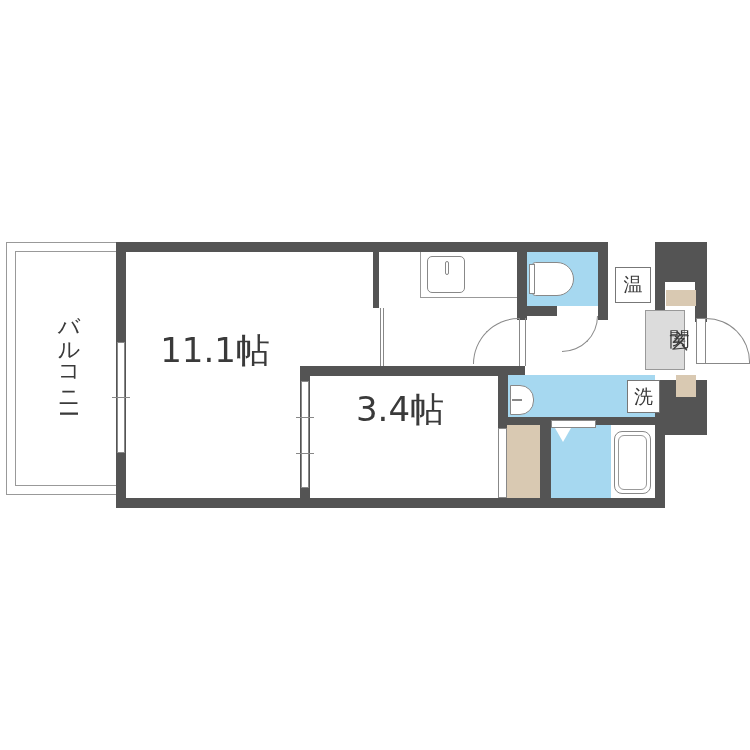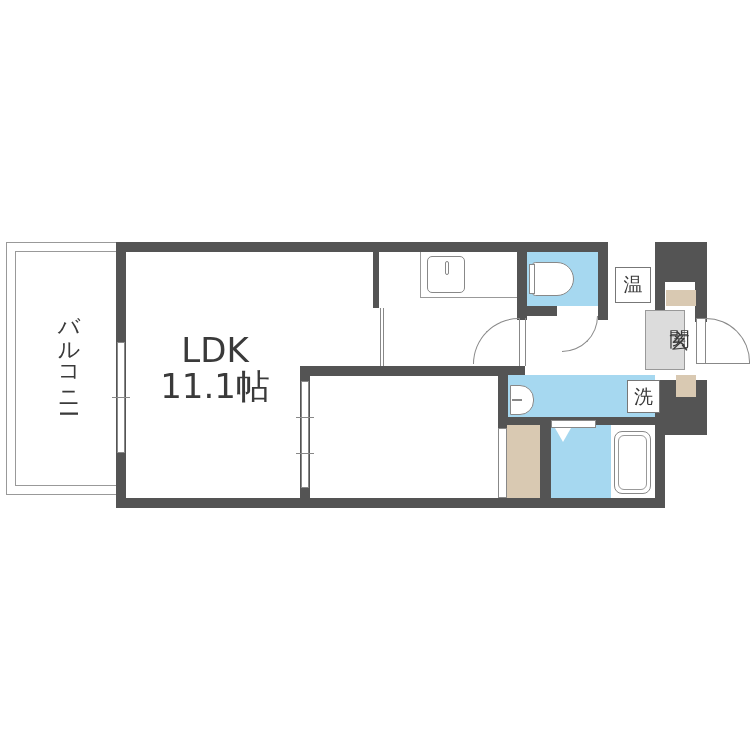--- a/index.html
+++ b/index.html
@@ -82,17 +82,17 @@
 <div class="abs white" style="left:498px;top:428px;width:9px;height:70px;border:1px solid #888;"></div>
 
 <div class="abs blue" style="left:551px;top:425px;width:60px;height:73px;"></div>
 <div class="abs white" style="left:551px;top:420px;width:45px;height:8px;border:1px solid #888;"></div>
 <div class="abs" style="left:555px;top:428px;width:0;height:0;border-left:8px solid transparent;border-right:8px solid transparent;border-top:14px solid #fff;"></div>
 <div class="abs white" style="left:611px;top:427px;width:44px;height:71px;"></div>
 <div class="abs" style="left:614px;top:431px;width:37px;height:63px;border:1.5px solid #888;border-radius:8px;"></div>
 <div class="abs" style="left:618px;top:435px;width:29px;height:55px;border:1px solid #999;border-radius:6px;"></div>
 
 <div class="lbl" style="left:140px;top:333px;width:150px;font-size:34px;">
-  <div>LDK</div>
   <div>11.1帖</div>
 </div>
 <div class="lbl" style="left:330px;top:392px;width:140px;font-size:34px;">
+  <div>3.4帖</div>
 </div>
 
 </body></html>

